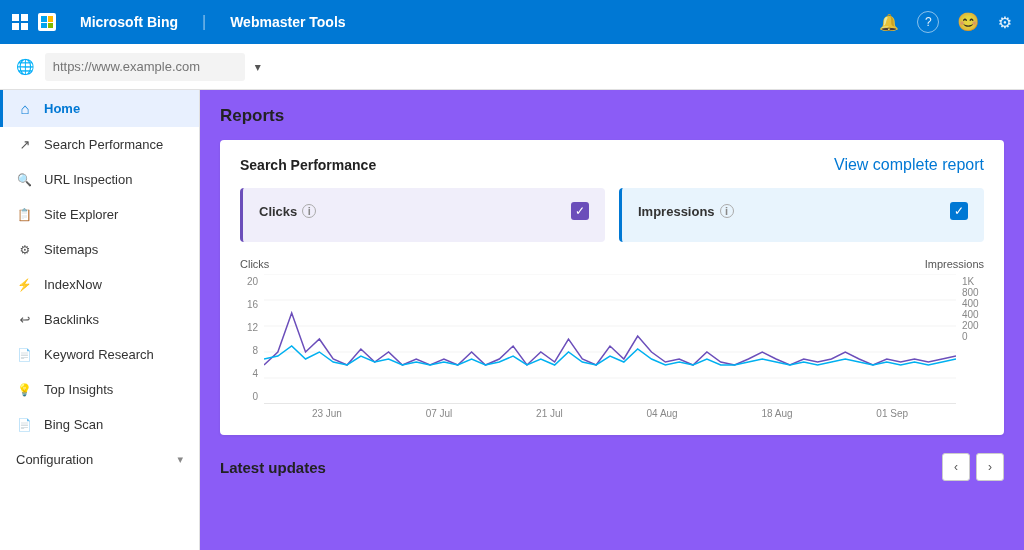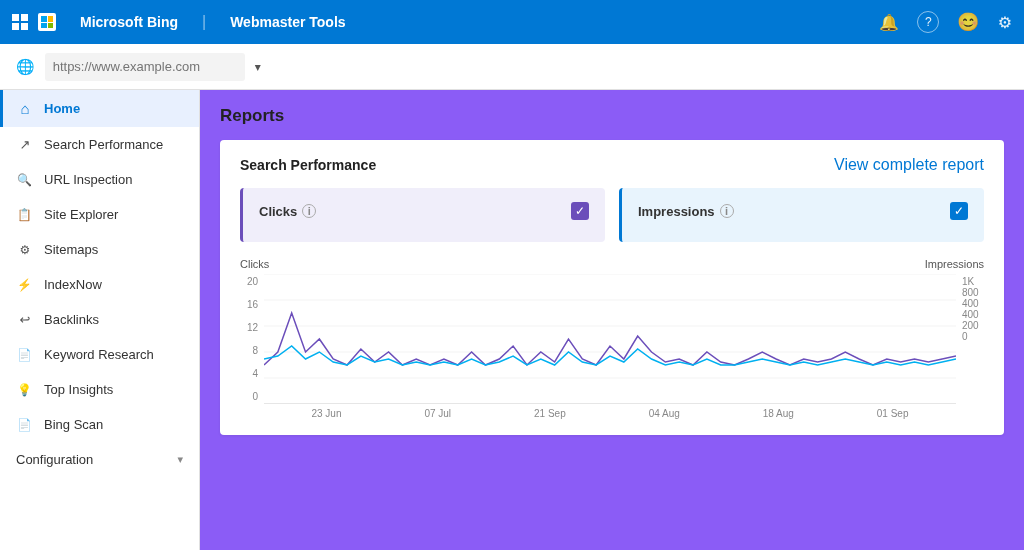--- a/index.html
+++ b/index.html
@@ -332,22 +332,29 @@
             <span>800</span>
             <span>400</span>
             <span>400</span>
             <span>200</span>
             <span>0</span>
           </div>
         </div>
         <div class="chart-x-labels" style="padding-left:30px;padding-right:34px;">
           <span>23 Jun</span>
           <span>07 Jul</span>
-          <span>21 Sep</span>
+          <span>21 Jul</span>
           <span>04 Aug</span>
           <span>18 Aug</span>
           <span>01 Sep</span>
         </div>
       </div>
     </div>
 
+    <div class="latest-updates-header">
+      <span class="latest-updates-title">Latest updates</span>
+      <div class="nav-arrows">
+        <button class="nav-arrow">‹</button>
+        <button class="nav-arrow">›</button>
+      </div>
+    </div>
   </div>
 </div>
 
 </body></html>

